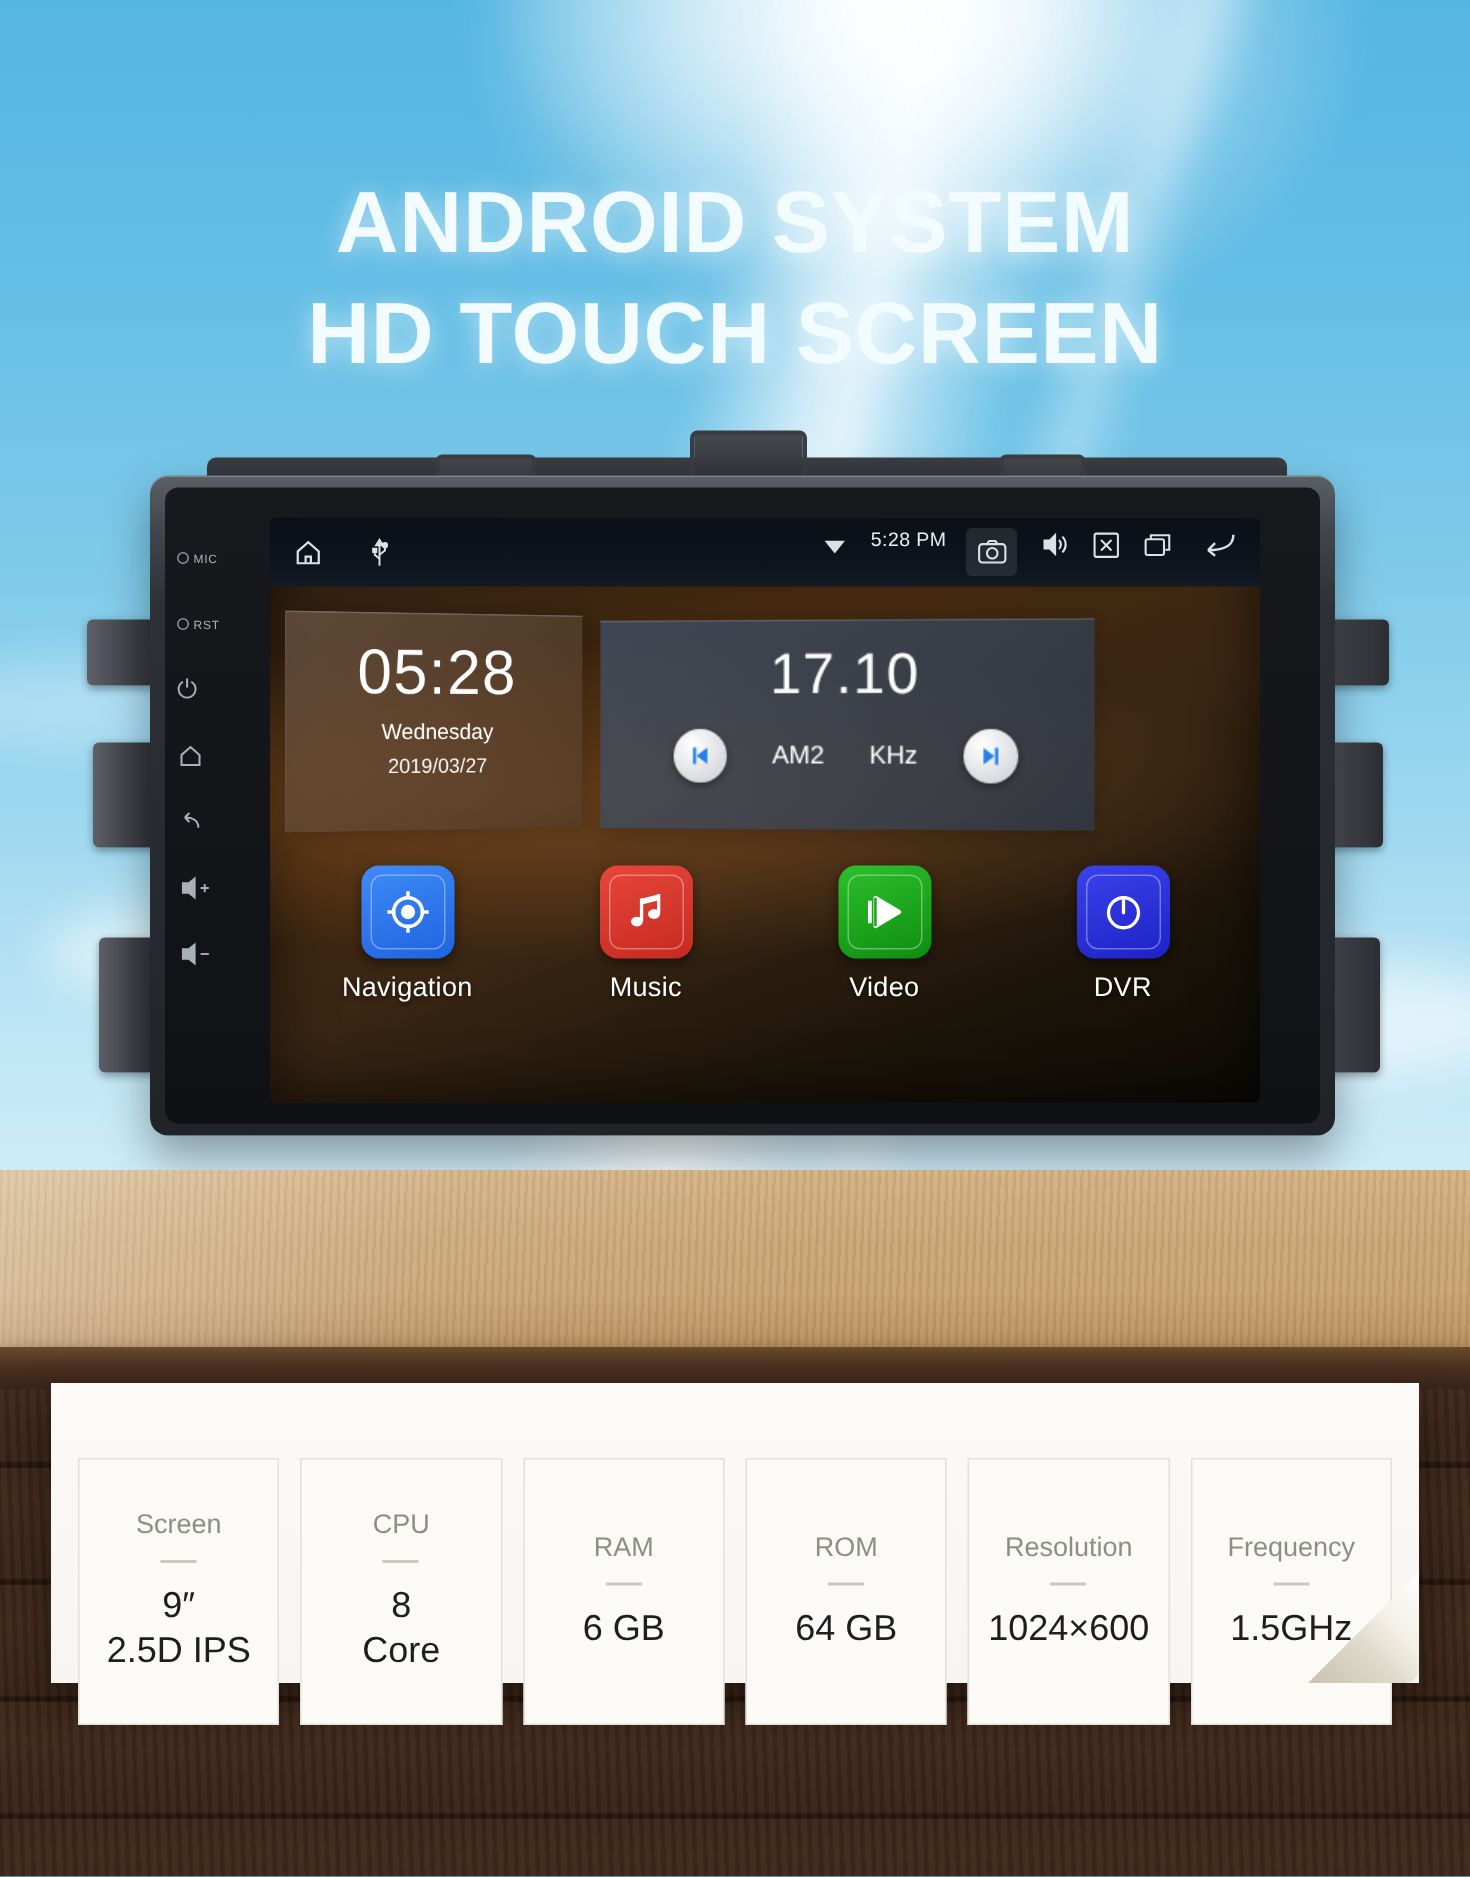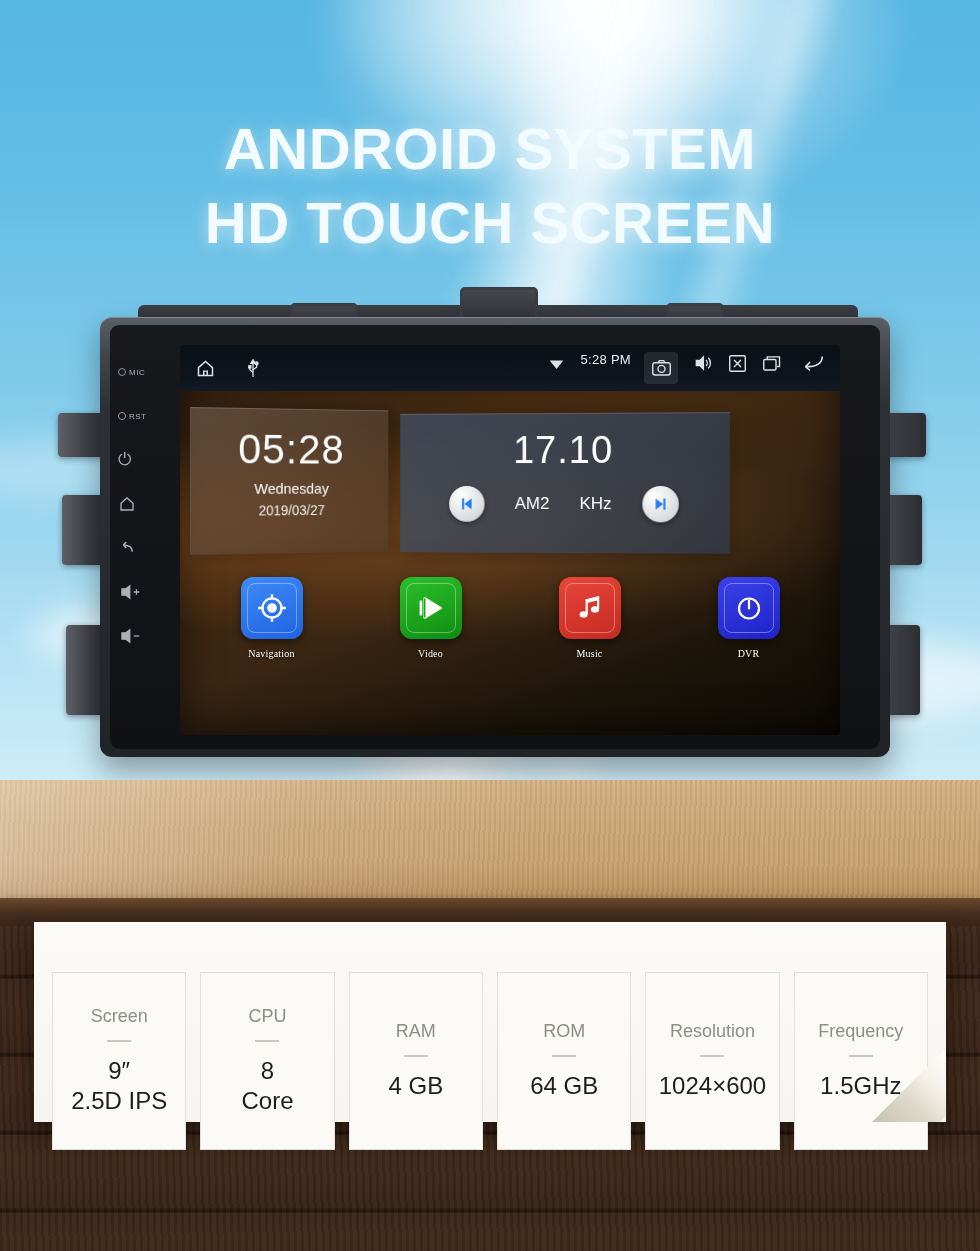--- a/index.html
+++ b/index.html
@@ -142,21 +142,21 @@
   }
   .app{width:100px;text-align:center;}
   .app-tile{
     width:62px;height:62px;border-radius:12px;margin:0 auto;
     display:flex;align-items:center;justify-content:center;position:relative;
     box-shadow:0 3px 8px rgba(0,0,0,.45);
   }
   .app-tile::after{
     content:"";position:absolute;inset:6px;border:1px solid rgba(255,255,255,.35);border-radius:8px;
   }
-  .app-label{margin-top:9px;color:#fff;font-size:10px;letter-spacing:.2px;text-shadow:0 1px 3px rgba(0,0,0,.6);font-family:Liberation Serif, serif;}
+  .app-label{margin-top:9px;color:#fff;font-size:18px;letter-spacing:.2px;text-shadow:0 1px 3px rgba(0,0,0,.6);}
 
   
   .shelf-top{
     position:absolute;left:0;top:780px;width:980px;height:118px;
     background:
       repeating-linear-gradient(92deg, rgba(120,85,50,.10) 0px, rgba(120,85,50,.10) 2px, rgba(255,255,255,.05) 2px, rgba(255,255,255,.05) 5px),
       linear-gradient(180deg,#d3b183 0%, #c9a775 40%, #c7a271 70%, #b78f5d 100%);
   }
   .shelf-sheen{
     position:absolute;left:0;top:0;width:520px;height:118px;
@@ -375,46 +375,46 @@
             <div class="app-tile" style="background:linear-gradient(160deg,#3f8bf7,#1f63e0);">
               <svg width="34" height="34" viewBox="0 0 32 32" fill="none" stroke="#ffffff" stroke-width="2.2">
                 <circle cx="16" cy="16" r="9"></circle>
                   <circle cx="16" cy="16" r="3.4" fill="#ffffff"></circle>
                 <path d="M16 3 L16 8 M16 24 L16 29 M3 16 L8 16 M24 16 L29 16"></path>
               </svg>
             </div>
             <div class="app-label">Navigation</div>
           </div>
 
-
-          <div class="app">
-            <div class="app-tile" style="background:linear-gradient(160deg,#2cc02c,#0f8d10);">
-              <svg width="34" height="34" viewBox="0 0 32 32" fill="none" stroke="#ffffff" stroke-width="2.4" stroke-linejoin="round">
-                <path d="M10 7 L25 16 L10 25 Z" fill="#ffffff"></path>
-                <path d="M6.5 9 L6.5 23"></path>
-                <path d="M10 7 L10 25" stroke="#17a81a" stroke-width="1.6"></path>
-              </svg>
-            </div>
-            <div class="app-label">Video</div>
-          </div>
 
           <div class="app">
             <div class="app-tile" style="background:linear-gradient(160deg,#e8463a,#c52a20);">
               <svg width="32" height="32" viewBox="0 0 32 32" fill="#ffffff">
                 <path d="M13 7 L25 4 L25 8 L13 11 Z"></path>
                 <rect x="11.6" y="7" width="2.2" height="15"></rect>
                 <rect x="23" y="4" width="2.2" height="13"></rect>
                 <ellipse cx="9.6" cy="22.4" rx="4" ry="3.2"></ellipse>
                 <ellipse cx="21" cy="17.4" rx="4" ry="3.2"></ellipse>
               </svg>
             </div>
             <div class="app-label">Music</div>
           </div>
 
           <div class="app">
+            <div class="app-tile" style="background:linear-gradient(160deg,#2cc02c,#0f8d10);">
+              <svg width="34" height="34" viewBox="0 0 32 32" fill="none" stroke="#ffffff" stroke-width="2.4" stroke-linejoin="round">
+                <path d="M10 7 L25 16 L10 25 Z" fill="#ffffff"></path>
+                <path d="M6.5 9 L6.5 23"></path>
+                <path d="M10 7 L10 25" stroke="#17a81a" stroke-width="1.6"></path>
+              </svg>
+            </div>
+            <div class="app-label">Video</div>
+          </div>
+
+          <div class="app">
             <div class="app-tile" style="background:linear-gradient(160deg,#3b42ec,#1c22c4);">
               <svg width="32" height="32" viewBox="0 0 32 32" fill="none" stroke="#ffffff" stroke-width="2.2">
                 <circle cx="16" cy="16.5" r="10"></circle>
                 <path d="M16 16.5 L16 8.5" stroke-linecap="round"></path>
               </svg>
             </div>
             <div class="app-label">DVR</div>
           </div>
 
         </div>
@@ -443,21 +443,21 @@
       <div class="spec">
         <div class="spec-title">CPU</div>
         <div class="spec-rule"></div>
         <div class="spec-val" style="white-space:pre-line;">8
 Core</div>
       </div>
 
       <div class="spec">
         <div class="spec-title">RAM</div>
         <div class="spec-rule"></div>
-        <div class="spec-val" style="white-space:pre-line;">4 GB</div>
+        <div class="spec-val" style="white-space:pre-line;">6 GB</div>
       </div>
 
       <div class="spec">
         <div class="spec-title">ROM</div>
         <div class="spec-rule"></div>
         <div class="spec-val" style="white-space:pre-line;">64 GB</div>
       </div>
 
       <div class="spec">
         <div class="spec-title">Resolution</div>

